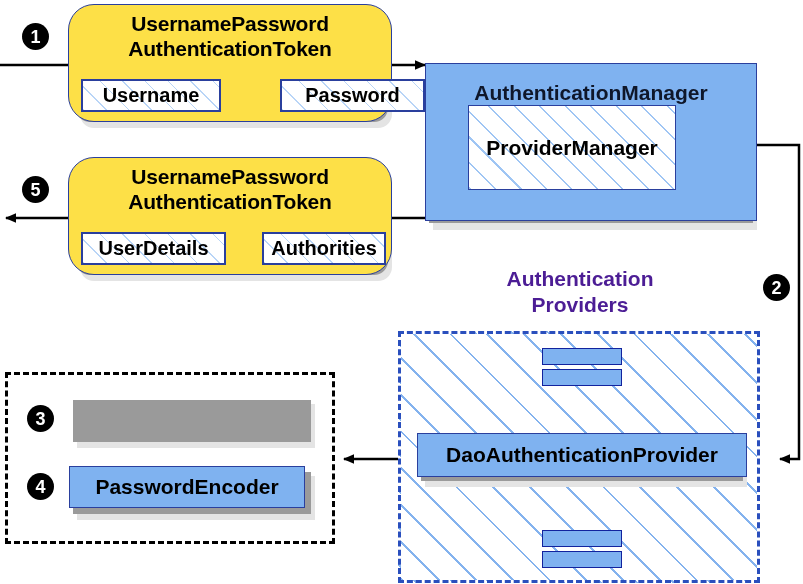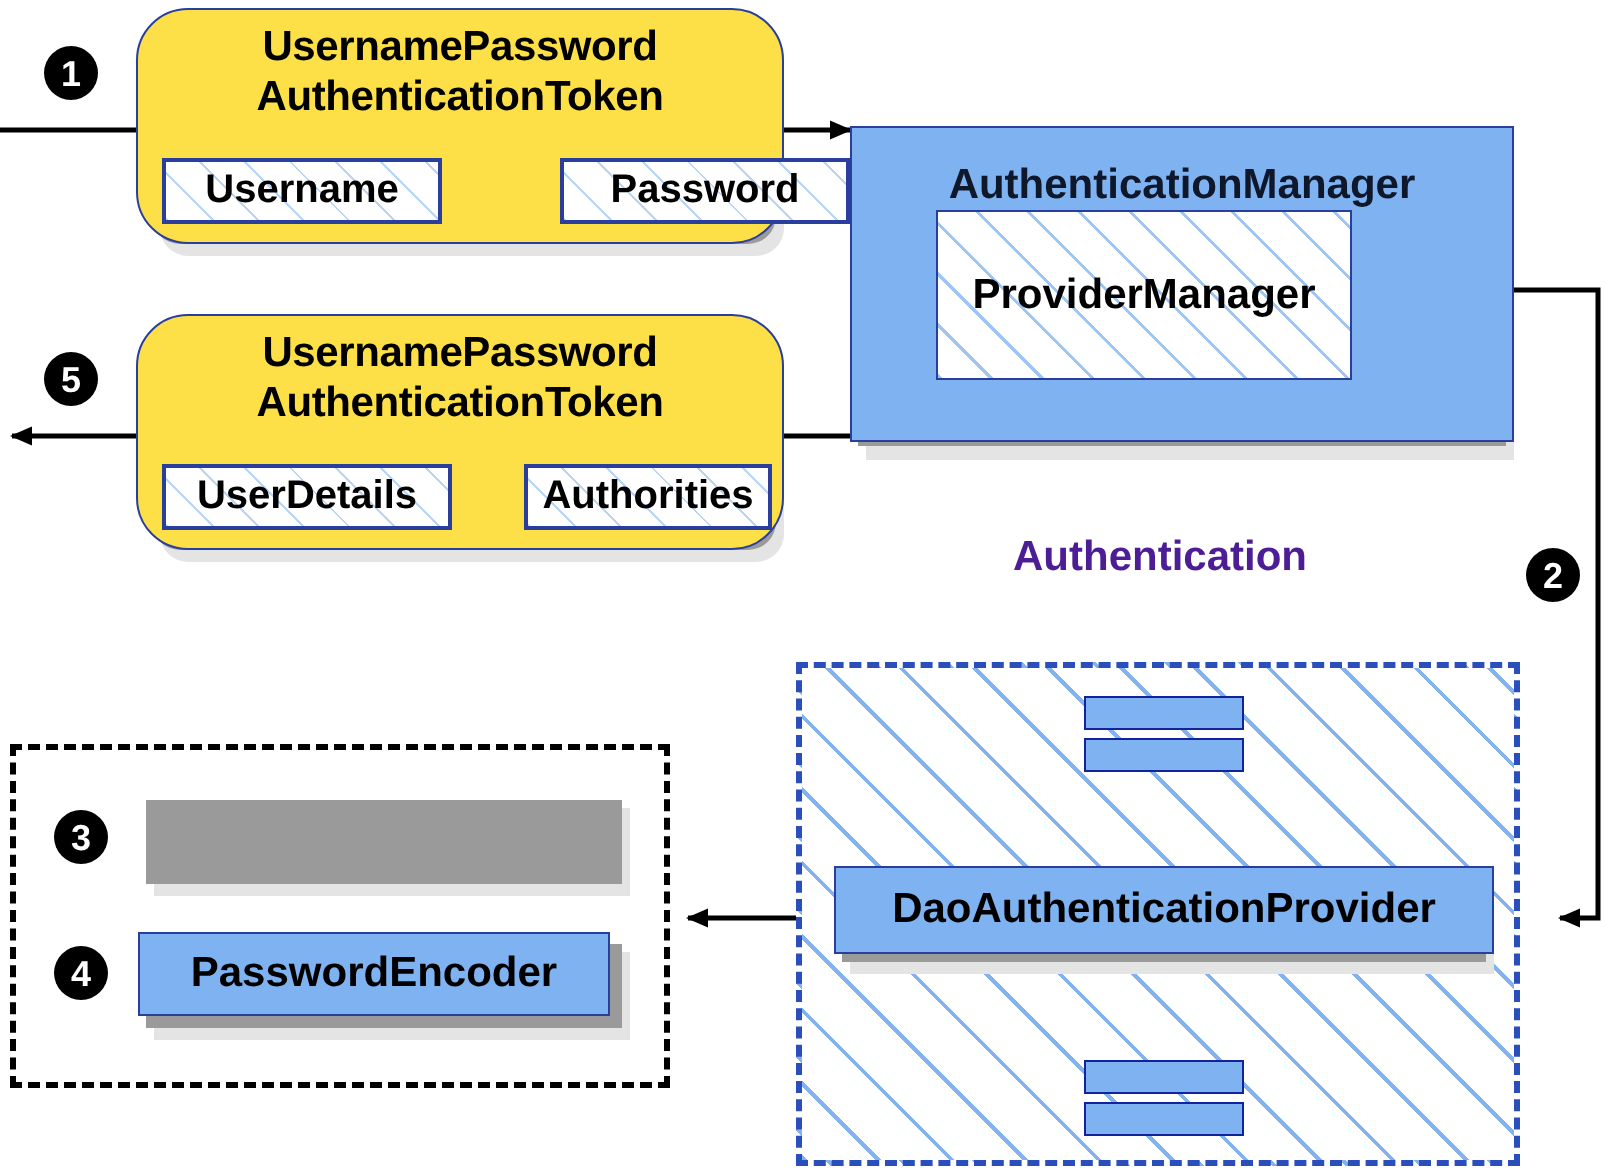--- a/index.html
+++ b/index.html
@@ -249,20 +249,21 @@
 
   <div class="token-box" style="left:68px; top:157px; width:324px; height:118px;">
     <div class="token-title" style="top:6px;">UsernamePassword</div>
     <div class="token-title" style="top:31px;">AuthenticationToken</div>
     <div class="field-box" style="left:12px; top:74px; width:145px; height:33px;">UserDetails</div>
     <div class="field-box" style="left:169px; top:74px; width:124px; height:33px;margin-left:24px;">Authorities</div>
   </div>
 
   <div class="caption" style="left:470px; top:266px; width:220px;">
     <div>Authentication</div>
+    <div>Providers</div>
   </div>
 
   <div class="marker" style="left:763px; top:274px;">2</div>
 
   <div class="dashed-blue" style="left:398px; top:331px; width:362px; height:252px;"></div>
 
   <div class="bar" style="left:542px; top:348px; width:80px; height:17px;"></div>
   <div class="bar" style="left:542px; top:369px; width:80px; height:17px;"></div>
 
   <div class="shadow-light" style="left:425px; top:443px; width:322px; height:44px;"></div>

